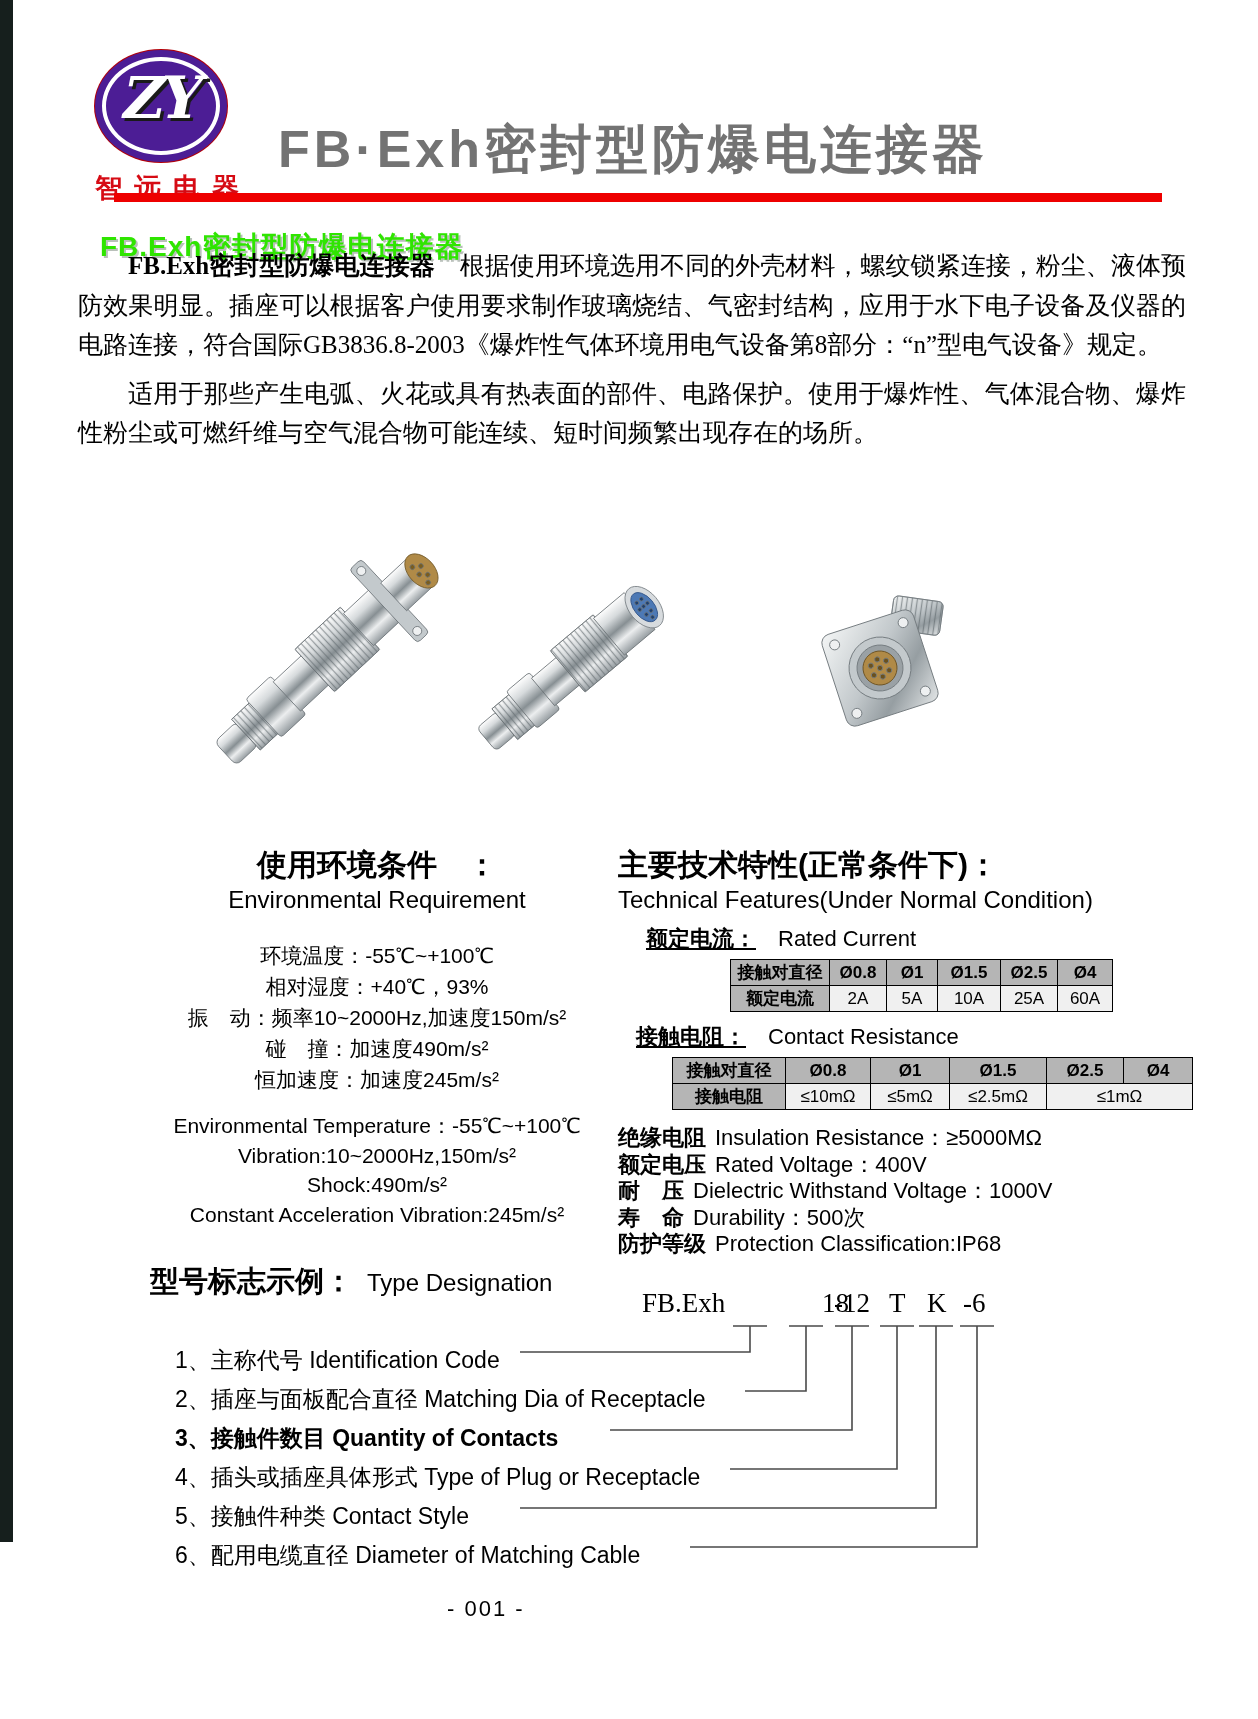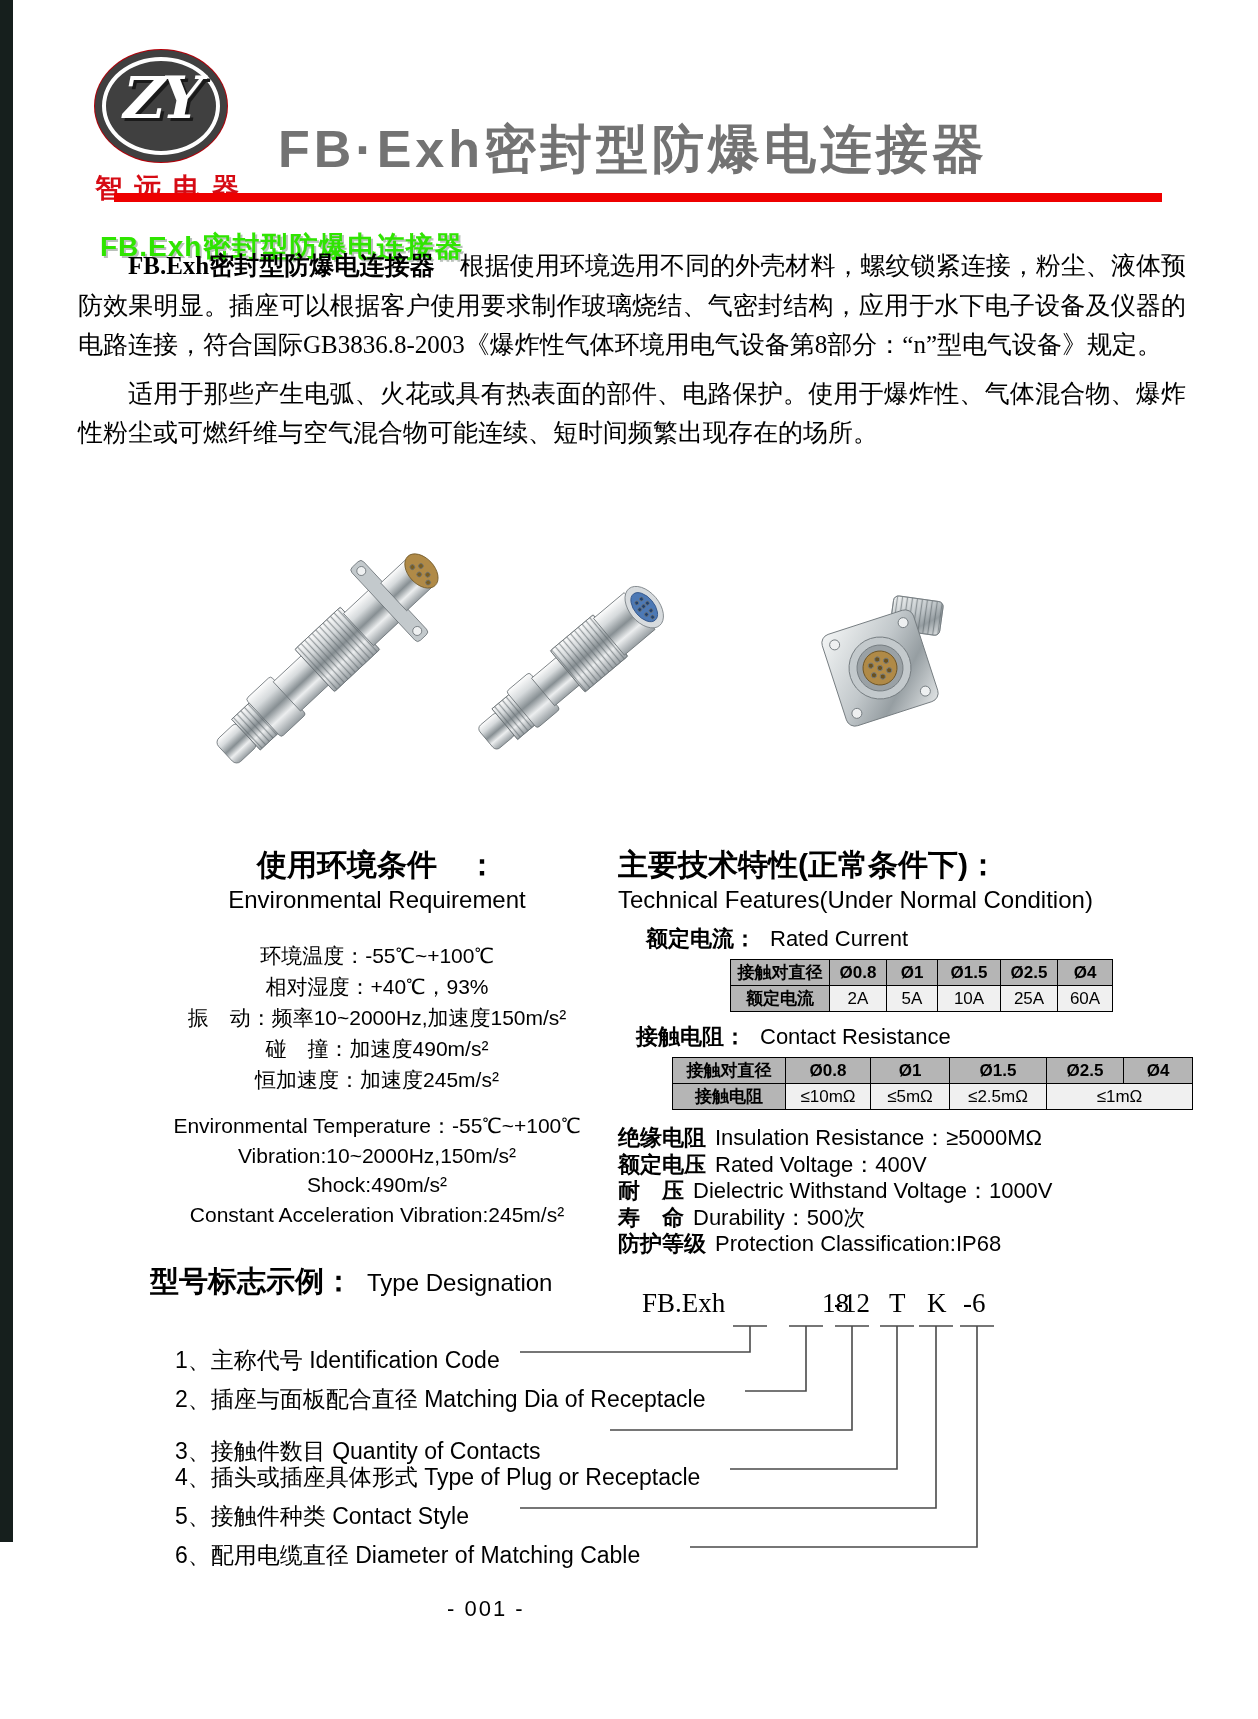--- a/index.html
+++ b/index.html
@@ -2,21 +2,21 @@
 <html><head>
 <meta charset="utf-8">
 <style>
   html,body{margin:0;padding:0;background:#ffffff;}
   .page{position:relative;width:1258px;height:1719px;background:#ffffff;overflow:hidden;
         font-family:"Liberation Sans",sans-serif;color:#000;}
   .edge-left{position:absolute;left:0;top:0;width:13px;height:1542px;background:#161f1d;}
 
   
   .logo{position:absolute;left:95px;top:50px;width:160px;}
-  .logo-oval{position:relative;width:132px;height:112px;background:#404040;border-radius:50%;
+  .logo-oval{position:relative;width:132px;height:112px;background:#4c1d95;border-radius:50%;
              box-shadow:0 0 0 1px #b20009;}
   .logo-oval::after{content:"";position:absolute;left:7px;top:7px;right:7px;bottom:7px;
              border:4px solid #ffffff;border-radius:50%;}
   .logo-zy{position:absolute;left:0;top:14px;width:132px;text-align:center;
            font-family:"DejaVu Serif",serif;font-style:italic;font-weight:bold;font-size:58px;
            color:#ffffff;text-shadow:3px 3px 0 #1a1a1a;letter-spacing:-4px;z-index:2;}
   .company{margin-top:8px;font-size:27px;font-weight:bold;color:#d60b14;letter-spacing:12px;white-space:nowrap;}
   .page-title{position:absolute;left:278px;top:80px;font-size:52px;font-weight:bold;
               color:#737373;letter-spacing:4px;white-space:nowrap;}
   .rule{position:absolute;left:114px;top:193px;width:1048px;height:9px;background:#ee0000;}
@@ -38,21 +38,21 @@
   .col-title-zh{font-size:30px;font-weight:bold;margin:0;white-space:nowrap;}
   .col-title-en{font-size:24px;white-space:nowrap;}
   .env{position:absolute;left:132px;top:845px;width:490px;text-align:center;}
   .env-zh{margin-top:26px;font-size:21px;line-height:31px;}
   .env-zh div{white-space:nowrap;}
   .env-en{margin-top:16px;font-size:21px;line-height:29.5px;}
   .env-en div{white-space:nowrap;}
 
   .tech{position:absolute;left:618px;top:845px;width:590px;}
   .tech-label{margin-top:10px;font-size:22px;white-space:nowrap;}
-  .tech-label .zh{font-weight:bold;margin-right:14px;}
+  .tech-label .zh{font-weight:bold;margin-right:22px;text-decoration:underline;}
   .tech-label.indent1{padding-left:28px;}
   .tech-label.indent2{padding-left:18px;}
   table.spec{border-collapse:collapse;font-size:17px;margin-top:5px;}
   table.spec td,table.spec th{border:1px solid #000000;padding:1px 6px;text-align:center;
        font-weight:normal;white-space:nowrap;height:23px;}
   table.spec .hd{background:#b5b5b5;font-weight:bold;}
   table.spec .lt{background:#f0f0f0;}
   .tbl1{margin-left:112px;}
   .tbl2{margin-left:54px;}
   .tech-lines{margin-top:15px;font-size:22px;line-height:26.5px;}
@@ -296,20 +296,20 @@
       <path d="M610,112 H852 V8 M835,8 H869"></path>
       <path d="M730,151 H897 V8 M880,8 H914"></path>
       <path d="M520,190 H936 V8 M919,8 H953"></path>
       <path d="M690,229 H977 V8 M960,8 H994"></path>
     </g>
   </svg>
 
   <div class="type-items">
     <div style="top:13px;">1、主称代号 Identification Code</div>
     <div style="top:52px;">2、插座与面板配合直径 Matching Dia of Receptacle</div>
-    <div style="top:104px;">3、接触件数目 Quantity of Contacts</div>
+    <div style="top:91px;font-weight:bold;">3、接触件数目 Quantity of Contacts</div>
     <div style="top:130px;">4、插头或插座具体形式 Type of Plug or Receptacle</div>
     <div style="top:169px;">5、接触件种类 Contact Style</div>
     <div style="top:208px;">6、配用电缆直径 Diameter of Matching Cable</div>
   </div>
 
   <div class="footer">- 001 -</div>
 </div>
 
 </body></html>

